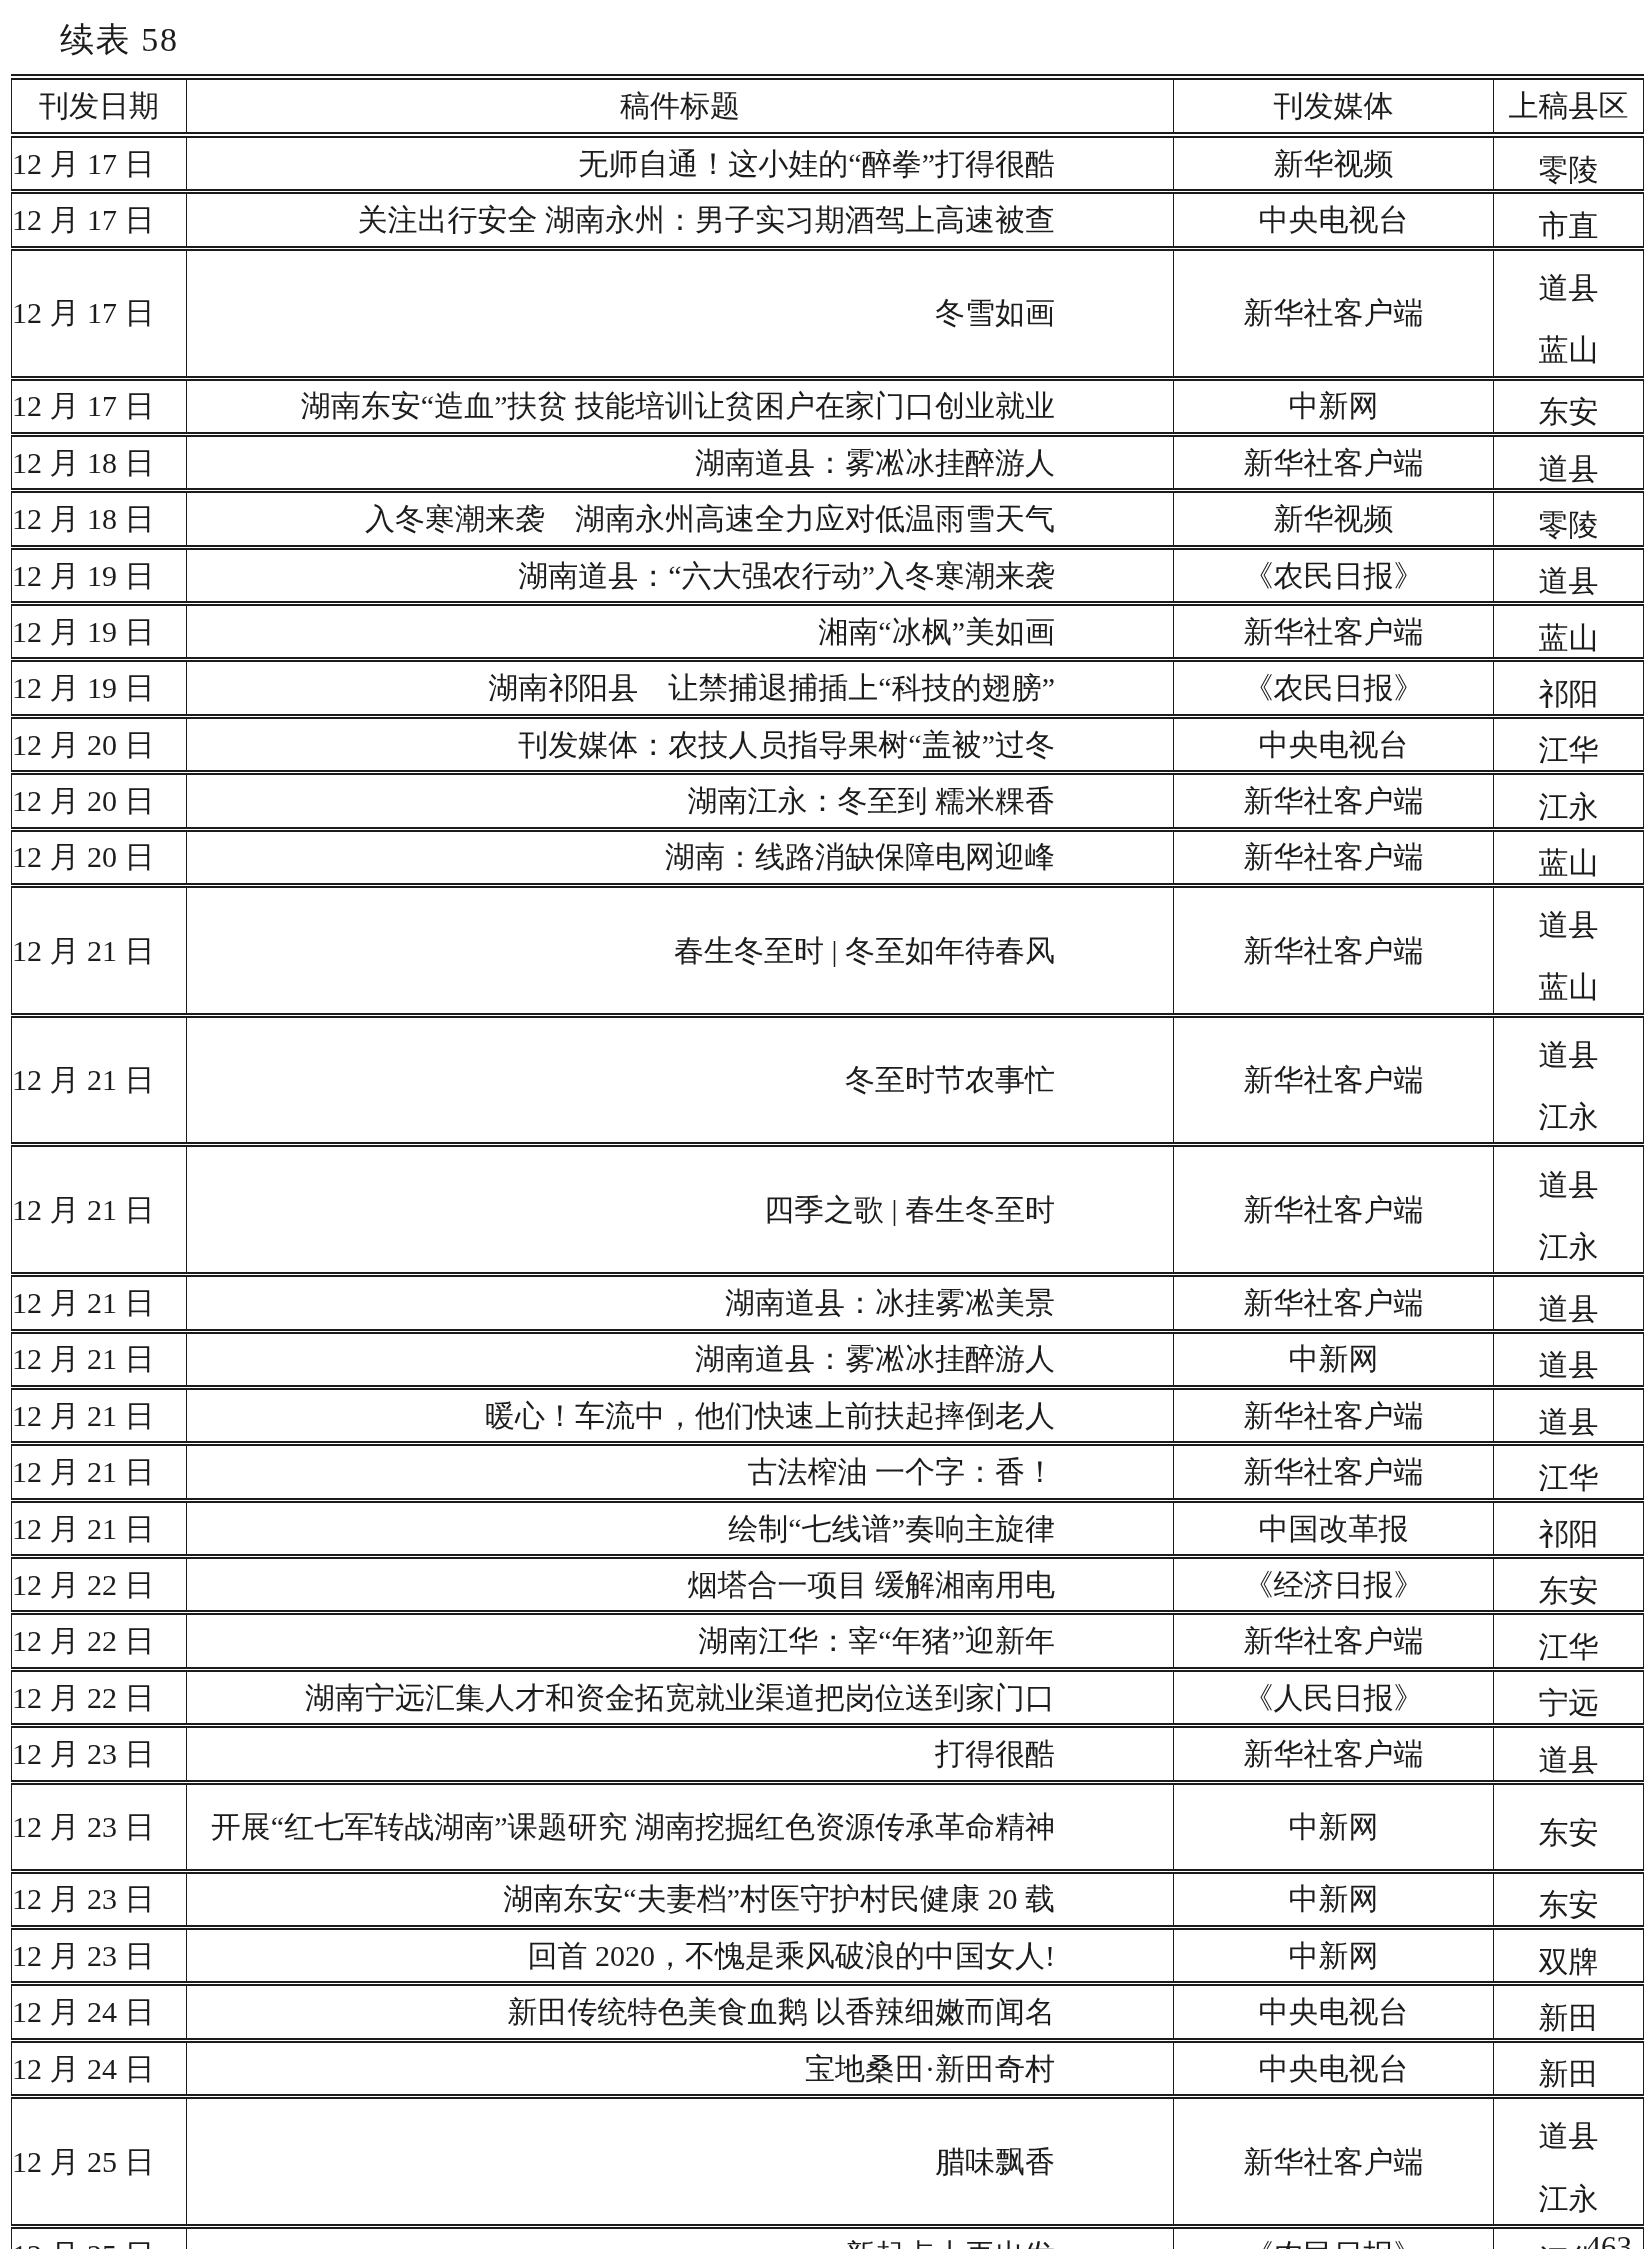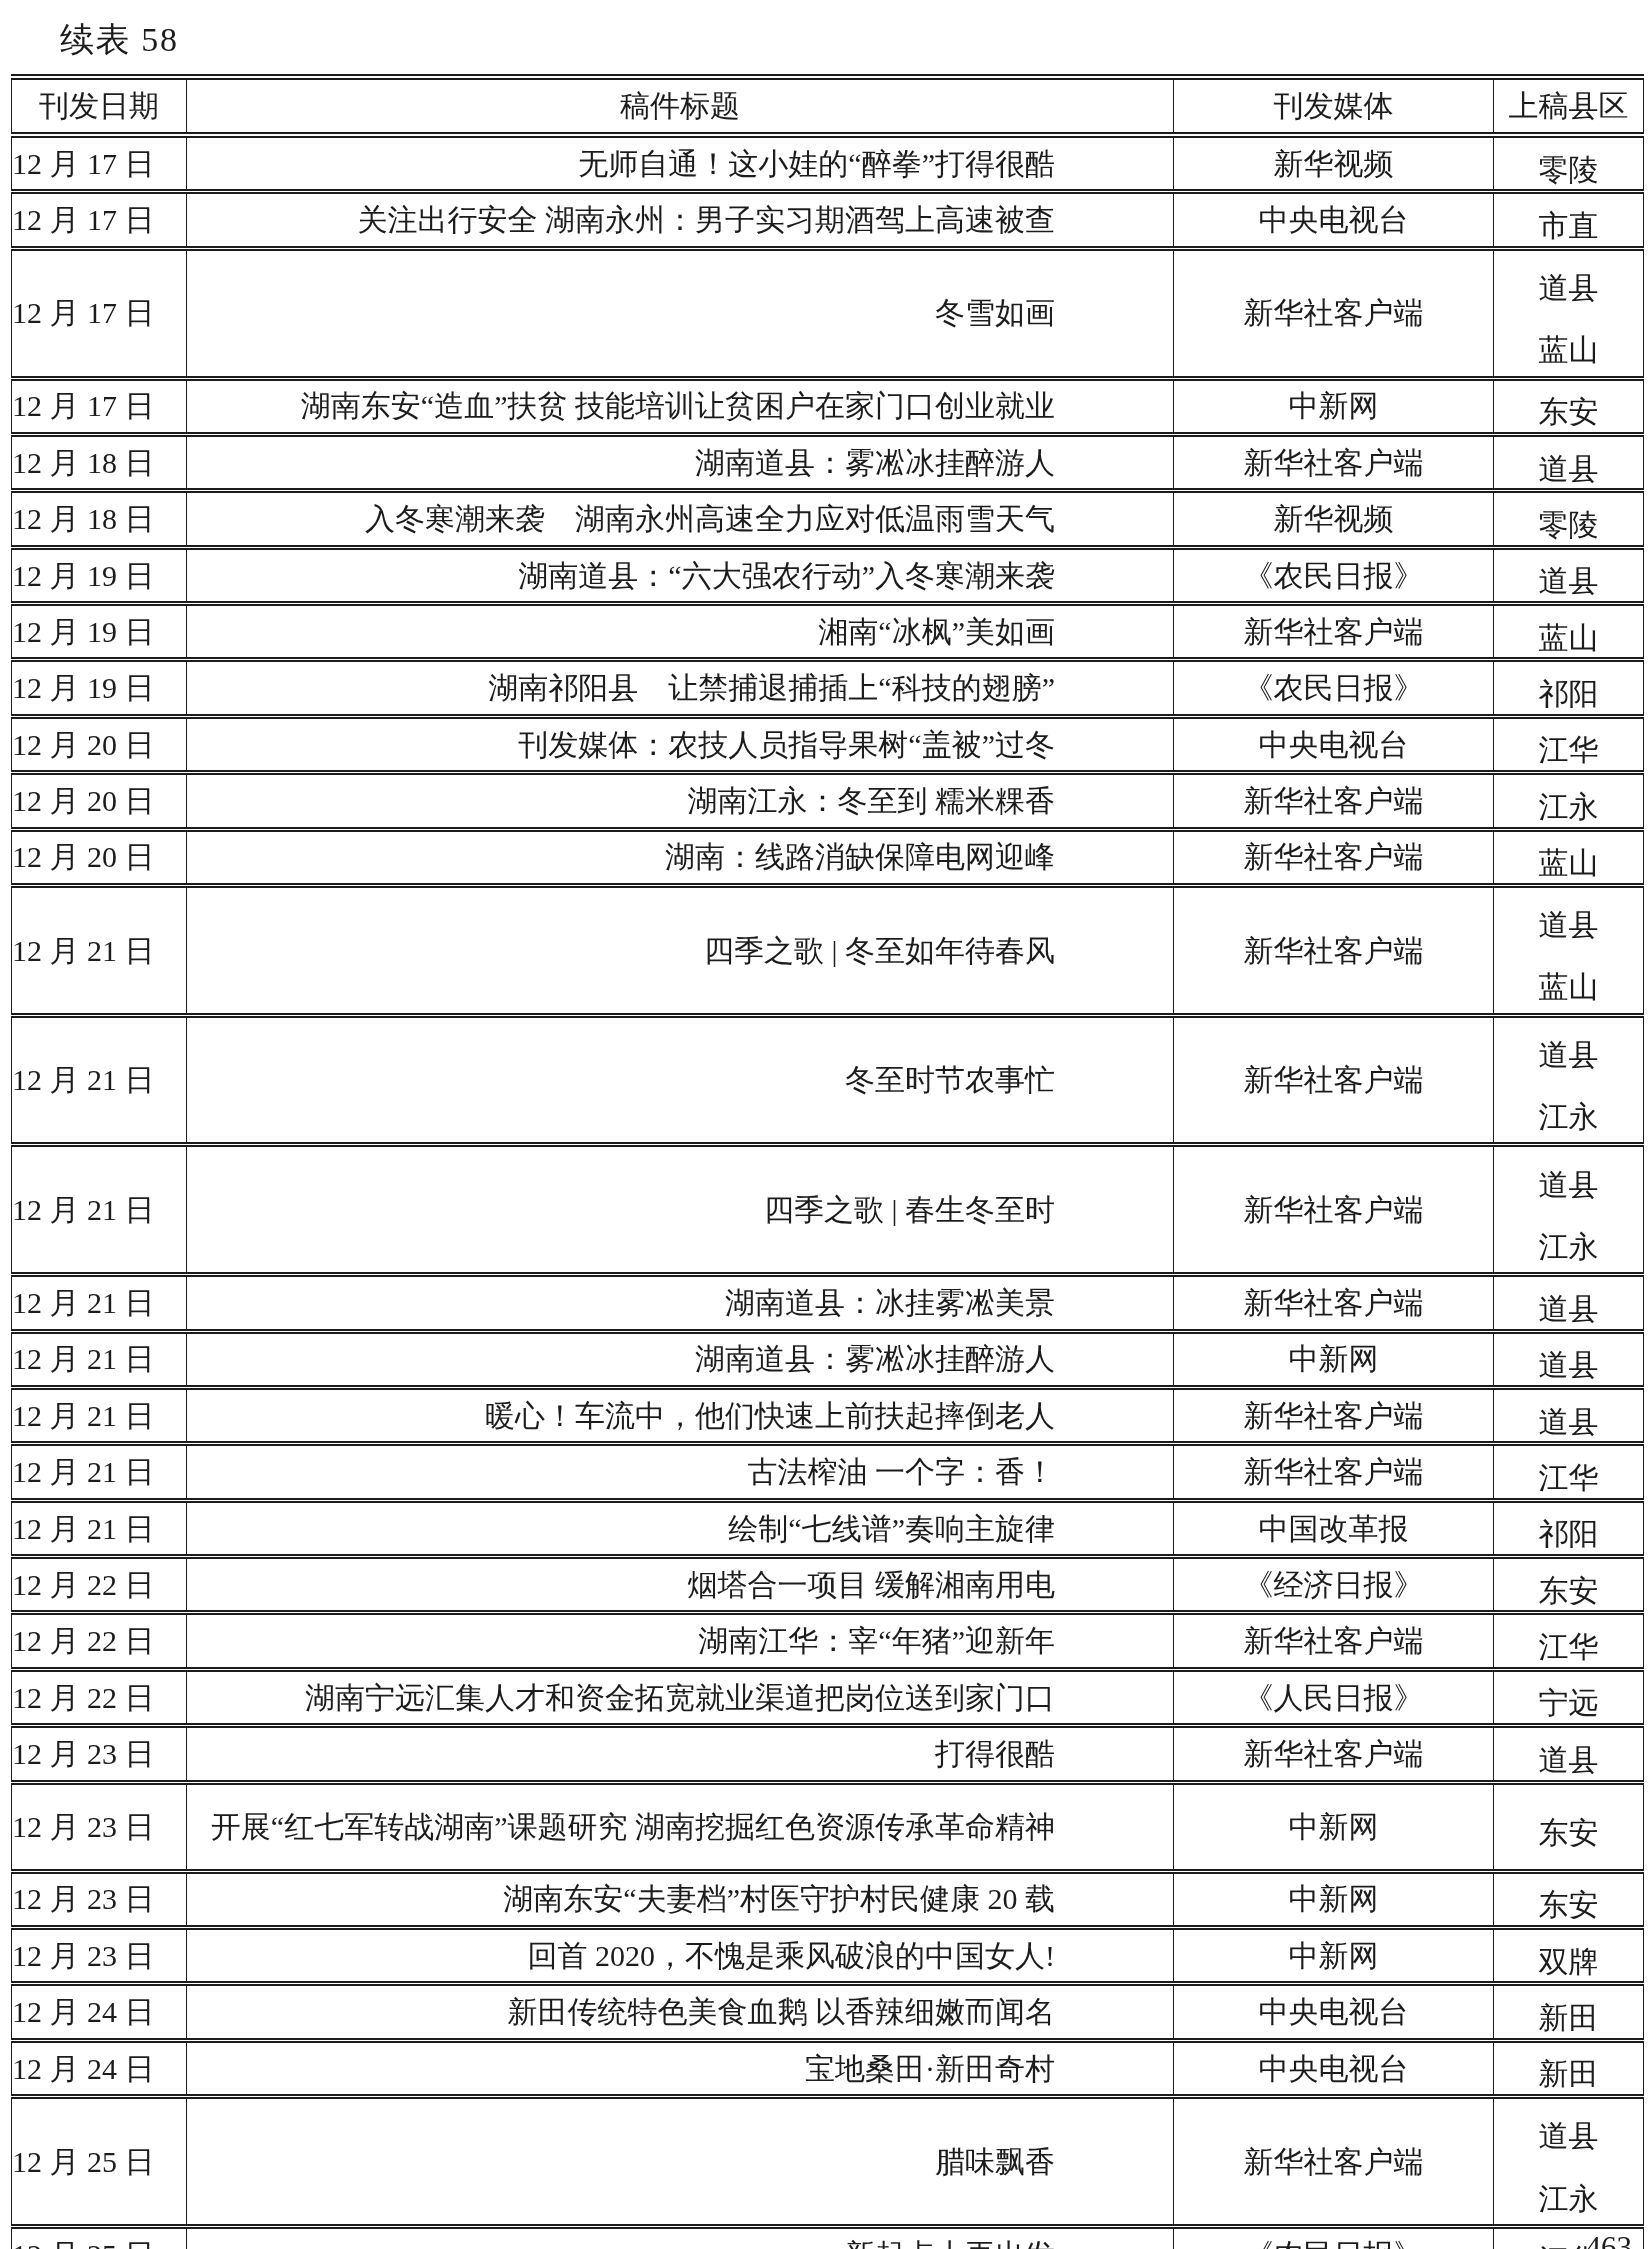--- a/index.html
+++ b/index.html
@@ -179,21 +179,21 @@
       <tr>
         <td class="date-cell">12 月 20 日</td>
         <td class="title-cell">湖南：线路消缺保障电网迎峰</td>
         <td class="media-cell">新华社客户端</td>
         <td class="county-cell">
           <div class="county-line">蓝山</div>
         </td>
       </tr>
       <tr class="row-tall">
         <td class="date-cell">12 月 21 日</td>
-        <td class="title-cell">四季之歌 | 冬至如年待春风</td>
+        <td class="title-cell">春生冬至时 | 冬至如年待春风</td>
         <td class="media-cell">新华社客户端</td>
         <td class="county-cell">
           <div class="county-line">道县</div>
           <div class="county-line">蓝山</div>
         </td>
       </tr>
       <tr class="row-tall">
         <td class="date-cell">12 月 21 日</td>
         <td class="title-cell">冬至时节农事忙</td>
         <td class="media-cell">新华社客户端</td>

